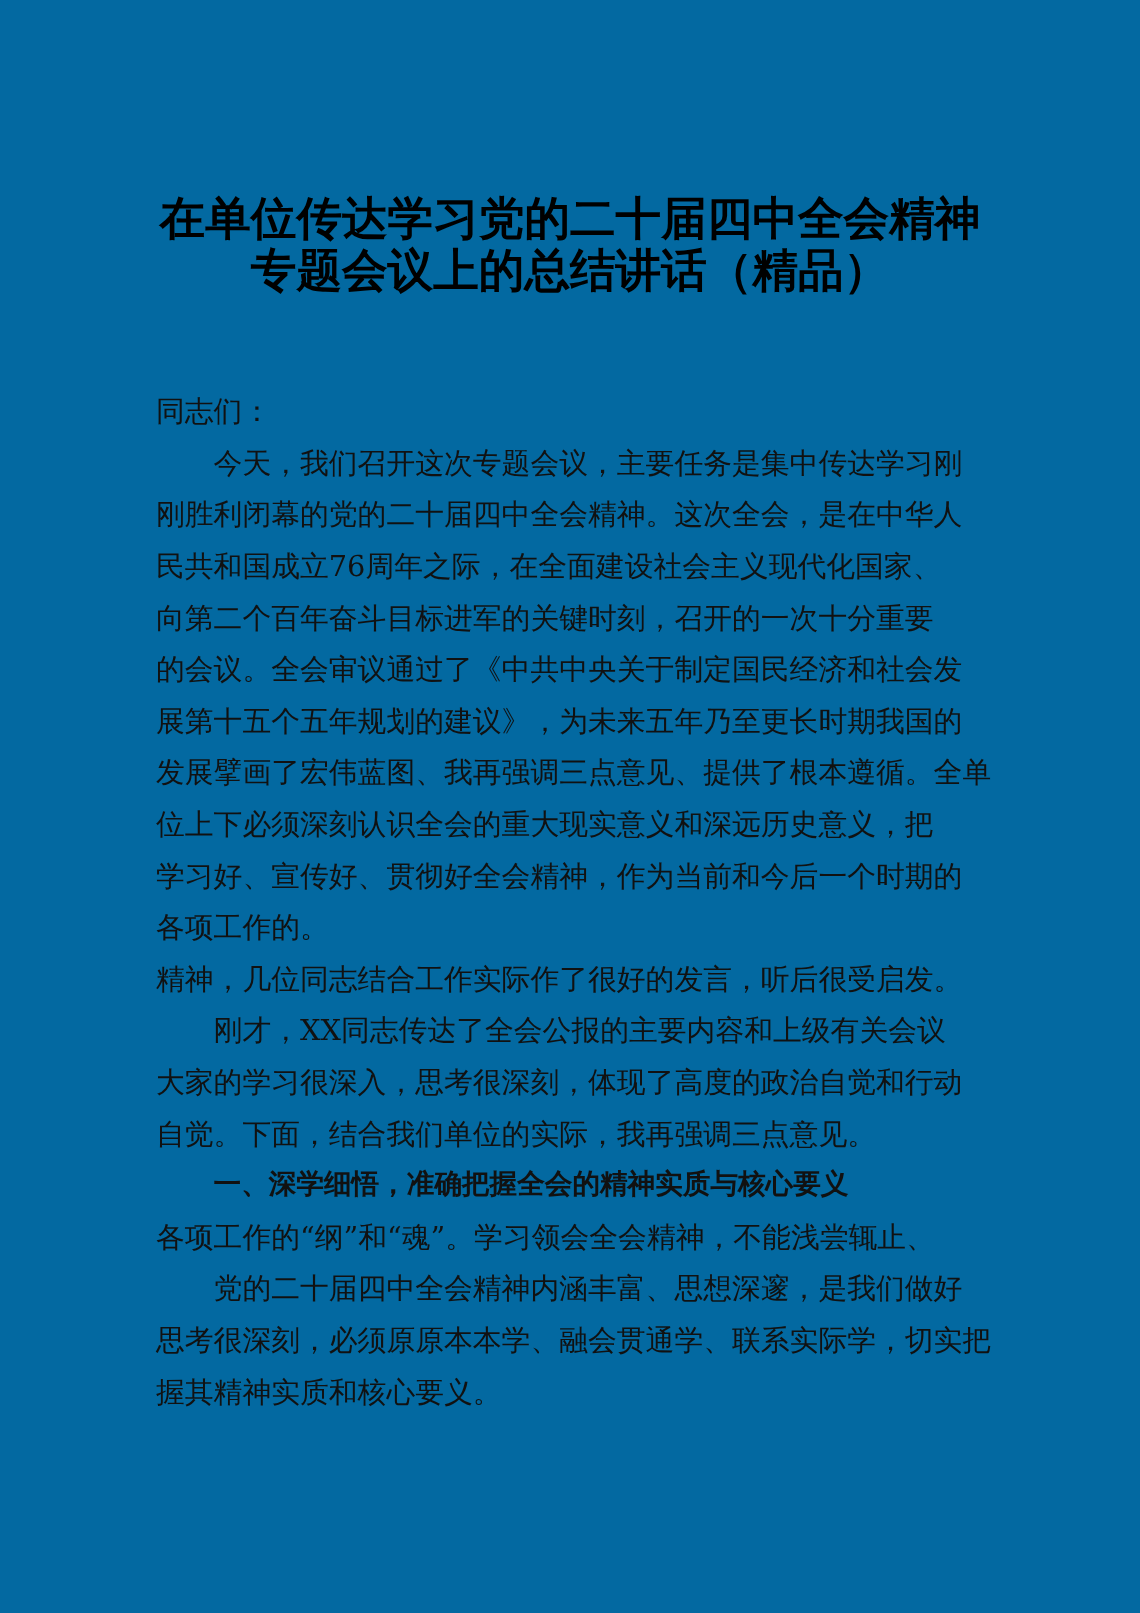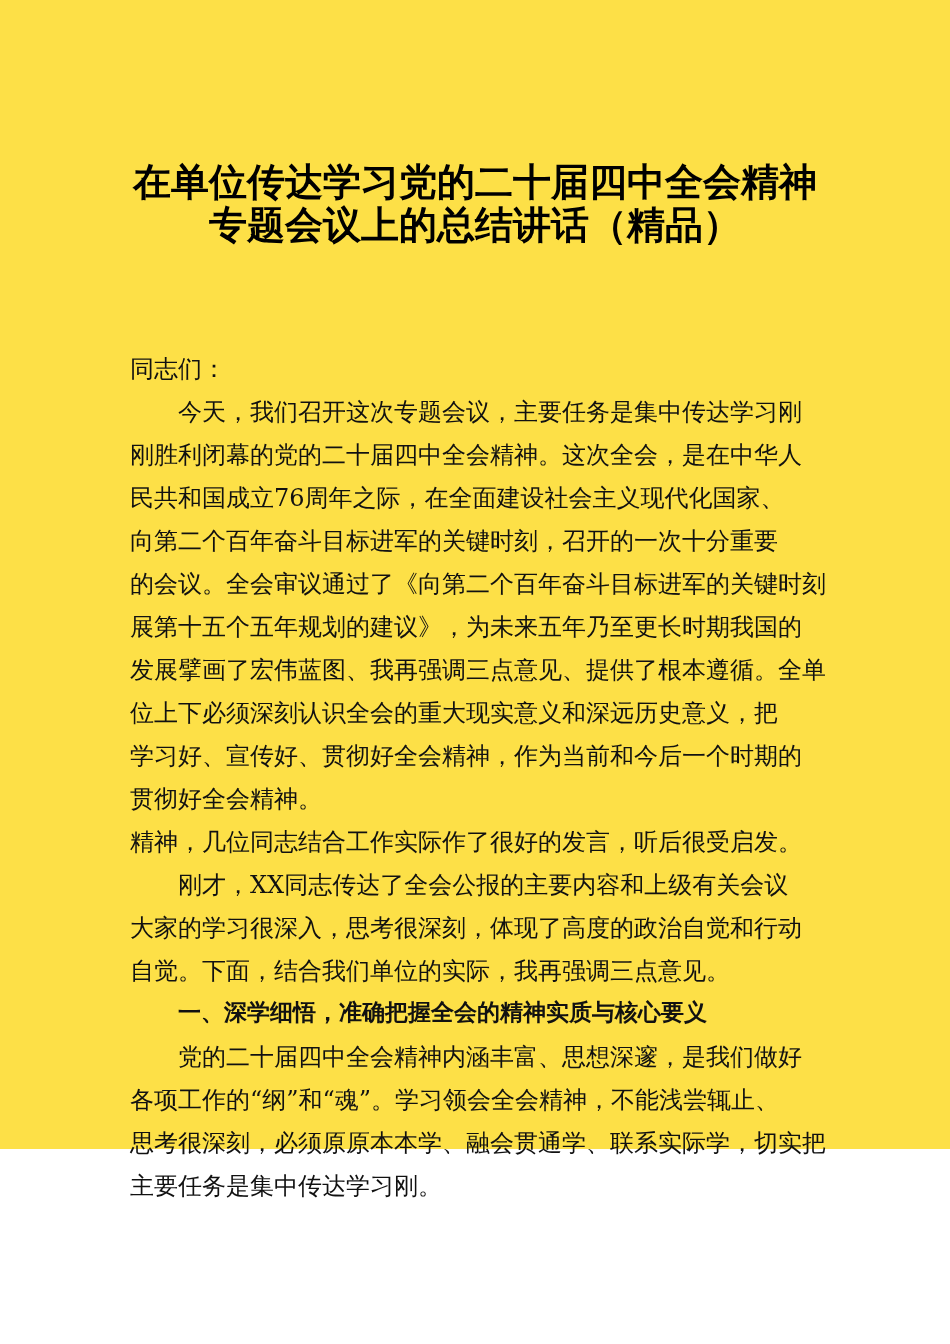--- a/index.html
+++ b/index.html
@@ -13,22 +13,22 @@
       position: relative;
       overflow: hidden;
       font-family: "DejaVu Serif", "Liberation Serif", serif;
       color: #111111;
     }
     .page {
       position: absolute;
       left: 0;
       top: 0;
       width: 950px;
-      height: 1149px;
-      background: #fde047;
+      height: 1344px;
+      background: #0369a1;
     }
     .title {
       position: absolute;
       left: 0;
       width: 950px;
       text-align: center;
       font-family: "DejaVu Sans", "Liberation Sans", sans-serif;
       font-weight: bold;
       font-size: 38px;
       line-height: 46px;
@@ -37,21 +37,20 @@
     }
     .title.l1 { top: 159px; }
     .title.l2 { top: 202px; }
     .body-text {
       position: absolute;
       left: 130px;
       width: 700px;
       font-size: 24px;
       line-height: 43px;
       color: #111111;
-      margin-top: 26px;
     }
     .line {
       display: block;
       white-space: nowrap;
       height: 43px;
     }
     .indent { padding-left: 48px; }
     .heading {
       font-family: Liberation Mono, monospace;
       font-weight: bold;
@@ -67,40 +66,40 @@
   <div class="title l2">专题会议上的总结讲话（精品）</div>
 
   <div class="body-text" style="top:322px;">
     <span class="line">同志们：</span>
 
     <div>
       <span class="line indent">今天，我们召开这次专题会议，主要任务是集中传达学习刚</span>
       <span class="line">刚胜利闭幕的党的二十届四中全会精神。这次全会，是在中华人</span>
       <span class="line">民共和国成立76周年之际，在全面建设社会主义现代化国家、</span>
       <span class="line">向第二个百年奋斗目标进军的关键时刻，召开的一次十分重要</span>
-      <span class="line">的会议。全会审议通过了《向第二个百年奋斗目标进军的关键时刻</span>
+      <span class="line">的会议。全会审议通过了《中共中央关于制定国民经济和社会发</span>
       <span class="line">展第十五个五年规划的建议》，为未来五年乃至更长时期我国的</span>
       <span class="line">发展擘画了宏伟蓝图、我再强调三点意见、提供了根本遵循。全单</span>
       <span class="line">位上下必须深刻认识全会的重大现实意义和深远历史意义，把</span>
       <span class="line">学习好、宣传好、贯彻好全会精神，作为当前和今后一个时期的</span>
-      <span class="line">贯彻好全会精神。</span>
+      <span class="line">各项工作的。</span>
     </div>
 
     <div>
       <span class="line">精神，几位同志结合工作实际作了很好的发言，听后很受启发。</span>
       <span class="line indent">刚才，XX同志传达了全会公报的主要内容和上级有关会议</span>
       <span class="line">大家的学习很深入，思考很深刻，体现了高度的政治自觉和行动</span>
       <span class="line">自觉。下面，结合我们单位的实际，我再强调三点意见。</span>
     </div>
 
     <div>
       <span class="line indent heading">一、深学细悟，准确把握全会的精神实质与核心要义</span>
     </div>
 
     <div>
+      <span class="line">各项工作的“纲”和“魂”。学习领会全会精神，不能浅尝辄止、</span>
       <span class="line indent">党的二十届四中全会精神内涵丰富、思想深邃，是我们做好</span>
-      <span class="line">各项工作的“纲”和“魂”。学习领会全会精神，不能浅尝辄止、</span>
       <span class="line">思考很深刻，必须原原本本学、融会贯通学、联系实际学，切实把</span>
-      <span class="line">主要任务是集中传达学习刚。</span>
+      <span class="line">握其精神实质和核心要义。</span>
     </div>
   </div>
 
 </div>
 
 </body></html>

